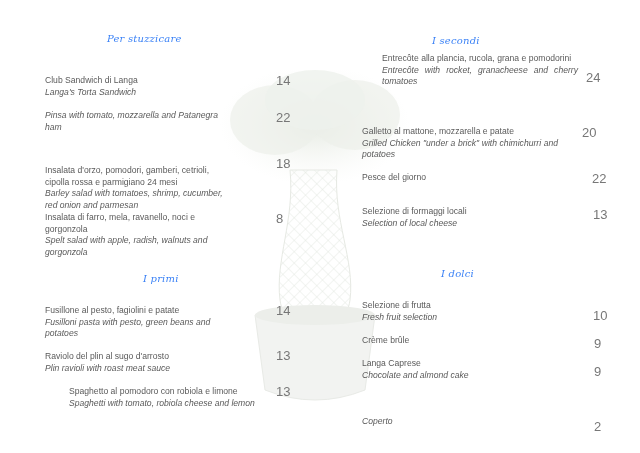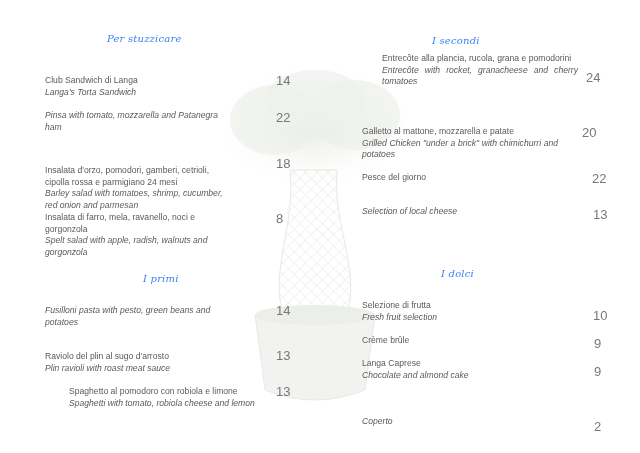--- a/index.html
+++ b/index.html
@@ -87,20 +87,21 @@
 
   <div class="item" style="top:212px;">
     <p class="item-name">Insalata di farro, mela, ravanello, noci e gorgonzola</p>
     <p class="item-desc">Spelt salad with apple, radish, walnuts and gorgonzola</p>
   </div>
   <div class="price" style="left:231px; top:211px;">8</div>
 
   <div class="section-title" style="left:78px; top:273px;margin-left:20px;">I primi</div>
 
   <div class="item" style="top:305px;">
+    <p class="item-name">Fusillone al pesto, fagiolini e patate</p>
     <p class="item-desc">Fusilloni pasta with pesto, green beans and potatoes</p>
   </div>
   <div class="price" style="left:231px; top:303px;">14</div>
 
   <div class="item" style="top:351px;">
     <p class="item-name">Raviolo del plin al sugo d'arrosto</p>
     <p class="item-desc">Plin ravioli with roast meat sauce</p>
   </div>
   <div class="price" style="left:231px; top:348px;">13</div>
 
@@ -125,20 +126,21 @@
     <p class="item-desc justify">Grilled Chicken "under a brick" with chimichurri and potatoes</p>
   </div>
   <div class="price" style="left:220px; top:125px;">20</div>
 
   <div class="item" style="top:172px;">
     <p class="item-name">Pesce del giorno</p>
   </div>
   <div class="price" style="left:230px; top:171px;">22</div>
 
   <div class="item" style="top:206px;">
+    <p class="item-name">Selezione di formaggi locali</p>
     <p class="item-desc">Selection of local cheese</p>
   </div>
   <div class="price" style="left:231px; top:207px;">13</div>
 
   <div class="section-title" style="left:79px; top:268px;">I dolci</div>
 
   <div class="item" style="top:300px;">
     <p class="item-name">Selezione di frutta</p>
     <p class="item-desc">Fresh fruit selection</p>
   </div>

